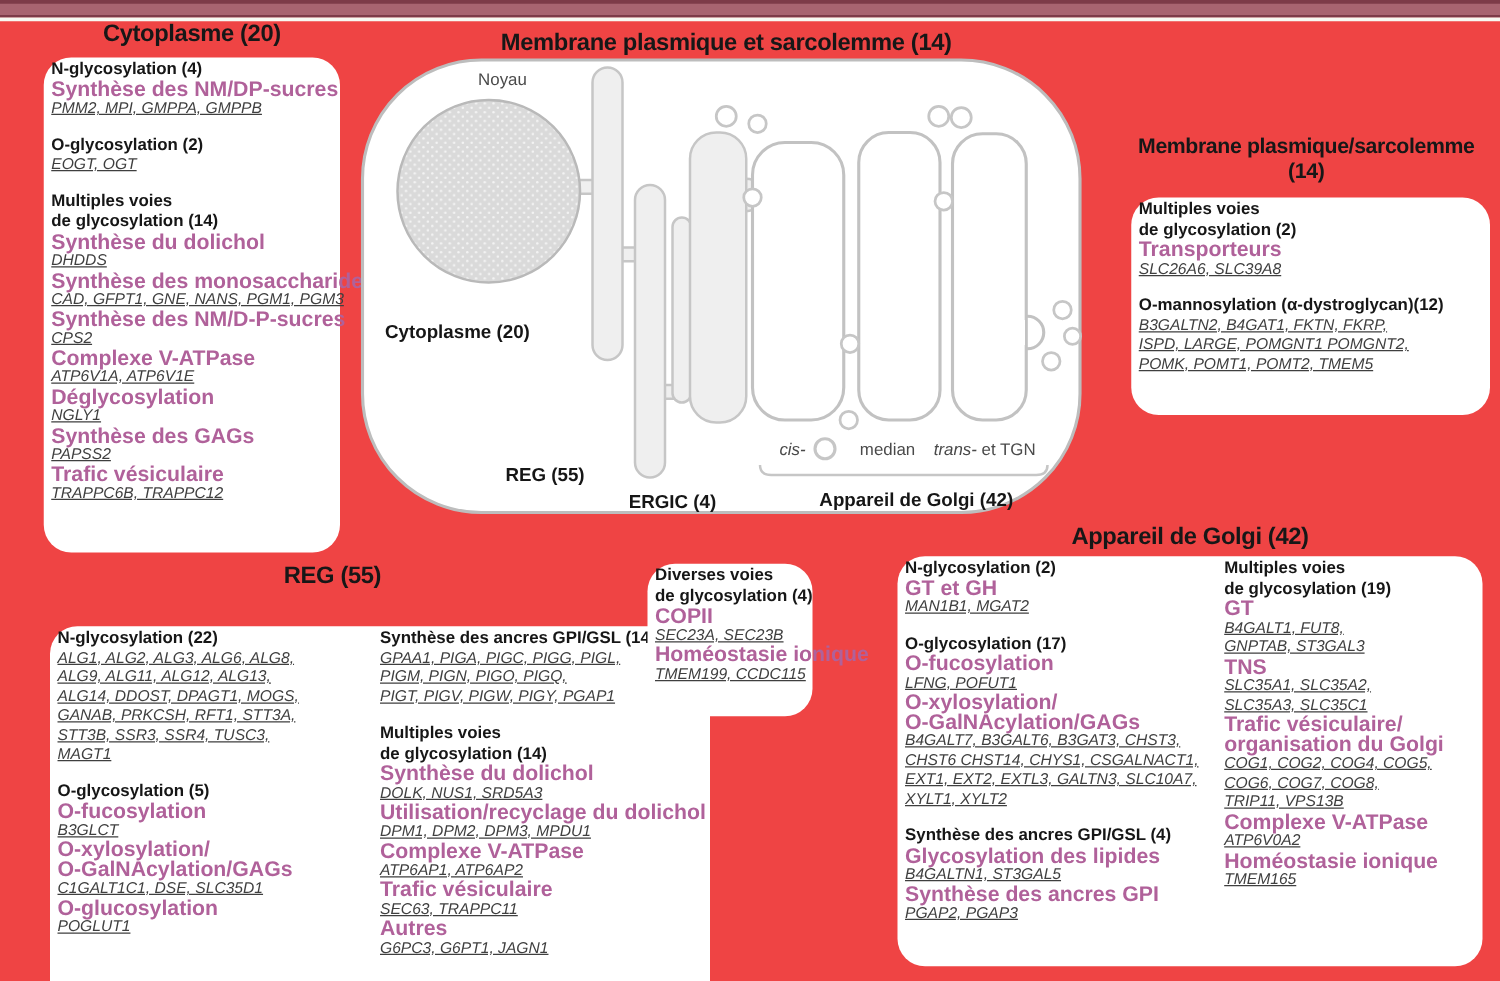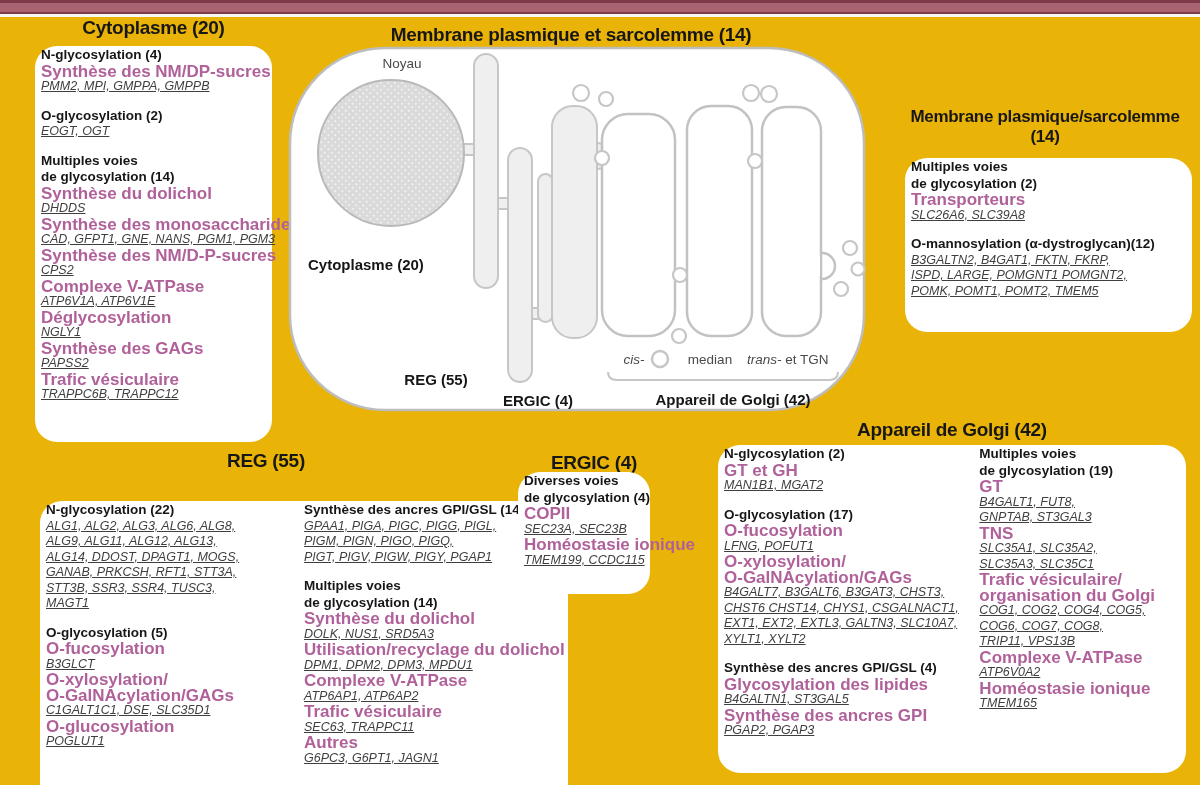--- a/index.html
+++ b/index.html
@@ -1,16 +1,16 @@
 <!DOCTYPE html>
 <html><head>
 <meta charset="utf-8">
 <style>
   html,body{margin:0;padding:0;}
-  .page{position:relative;width:1200px;height:785px;background:#eab308;overflow:hidden;
+  .page{position:relative;width:1200px;height:785px;background:#ef4444;overflow:hidden;
         font-family:"Liberation Sans",sans-serif;}
   .topbar{position:absolute;top:0;left:0;width:1200px;height:9px;
           background:#a86470;border-top:3px solid #7d3b48;border-bottom:2px solid #7d3b48;box-sizing:content-box;}
   .topgap{position:absolute;top:14px;left:0;width:1200px;height:3px;background:#f7f9f2;}
 
   .big-title{position:absolute;font-weight:bold;color:#171717;font-size:19px;
              text-align:center;letter-spacing:-0.3px;line-height:21px;}
   .med-title{font-size:17px;line-height:20px;}
 
   .panel{position:absolute;background:#ffffff;border-radius:22px;box-sizing:border-box;
@@ -60,21 +60,21 @@
         <div class="genes">ATP6V1A, ATP6V1E</div>
         <div class="group-label">Déglycosylation</div>
         <div class="genes">NGLY1</div>
         <div class="group-label">Synthèse des GAGs</div>
         <div class="genes">PAPSS2</div>
         <div class="group-label">Trafic vésiculaire</div>
         <div class="genes">TRAPPC6B, TRAPPC12</div>
       </div>
     </div>
 
-  <div class="big-title" style="left:282px;top:24px;width:578px;">Membrane plasmique et sarcolemme (14)</div>
+  <div class="big-title" style="left:292px;top:24px;width:578px;">Membrane plasmique et sarcolemme (14)</div>
 
   <div class="cell-wrap">
     <svg width="578" height="368" viewBox="0 0 578 368">
       <defs>
         <pattern id="nucdots" width="7" height="7" patternUnits="userSpaceOnUse">
           <rect width="7" height="7" fill="#dadada"></rect>
           <circle cx="1.8" cy="1.8" r="1" fill="#f4f4f4"></circle>
           <circle cx="5.3" cy="5.3" r="1" fill="#f4f4f4"></circle>
         </pattern>
       </defs>
@@ -197,21 +197,21 @@
           <div class="genes">ATP6AP1, ATP6AP2</div>
           <div class="group-label">Trafic vésiculaire</div>
           <div class="genes">SEC63, TRAPPC11</div>
           <div class="group-label">Autres</div>
           <div class="genes">G6PC3, G6PT1, JAGN1</div>
         </div>
       </div>
   </div>
 
   <div class="big-title" style="left:518px;top:452px;width:152px;">ERGIC (4)</div>
-  <div class="panel" style="left:518px;top:472px;width:132px;height:122px;">
+  <div class="panel" style="left:518px;top:451px;width:132px;height:122px;">
       <div class="sec">
         <div class="sec-heading">Diverses voies</div>
         <div class="sec-heading">de glycosylation (4)</div>
         <div class="group-label">COPII</div>
         <div class="genes">SEC23A, SEC23B</div>
         <div class="group-label">Homéostasie ionique</div>
         <div class="genes">TMEM199, CCDC115</div>
       </div>
     </div>
 

